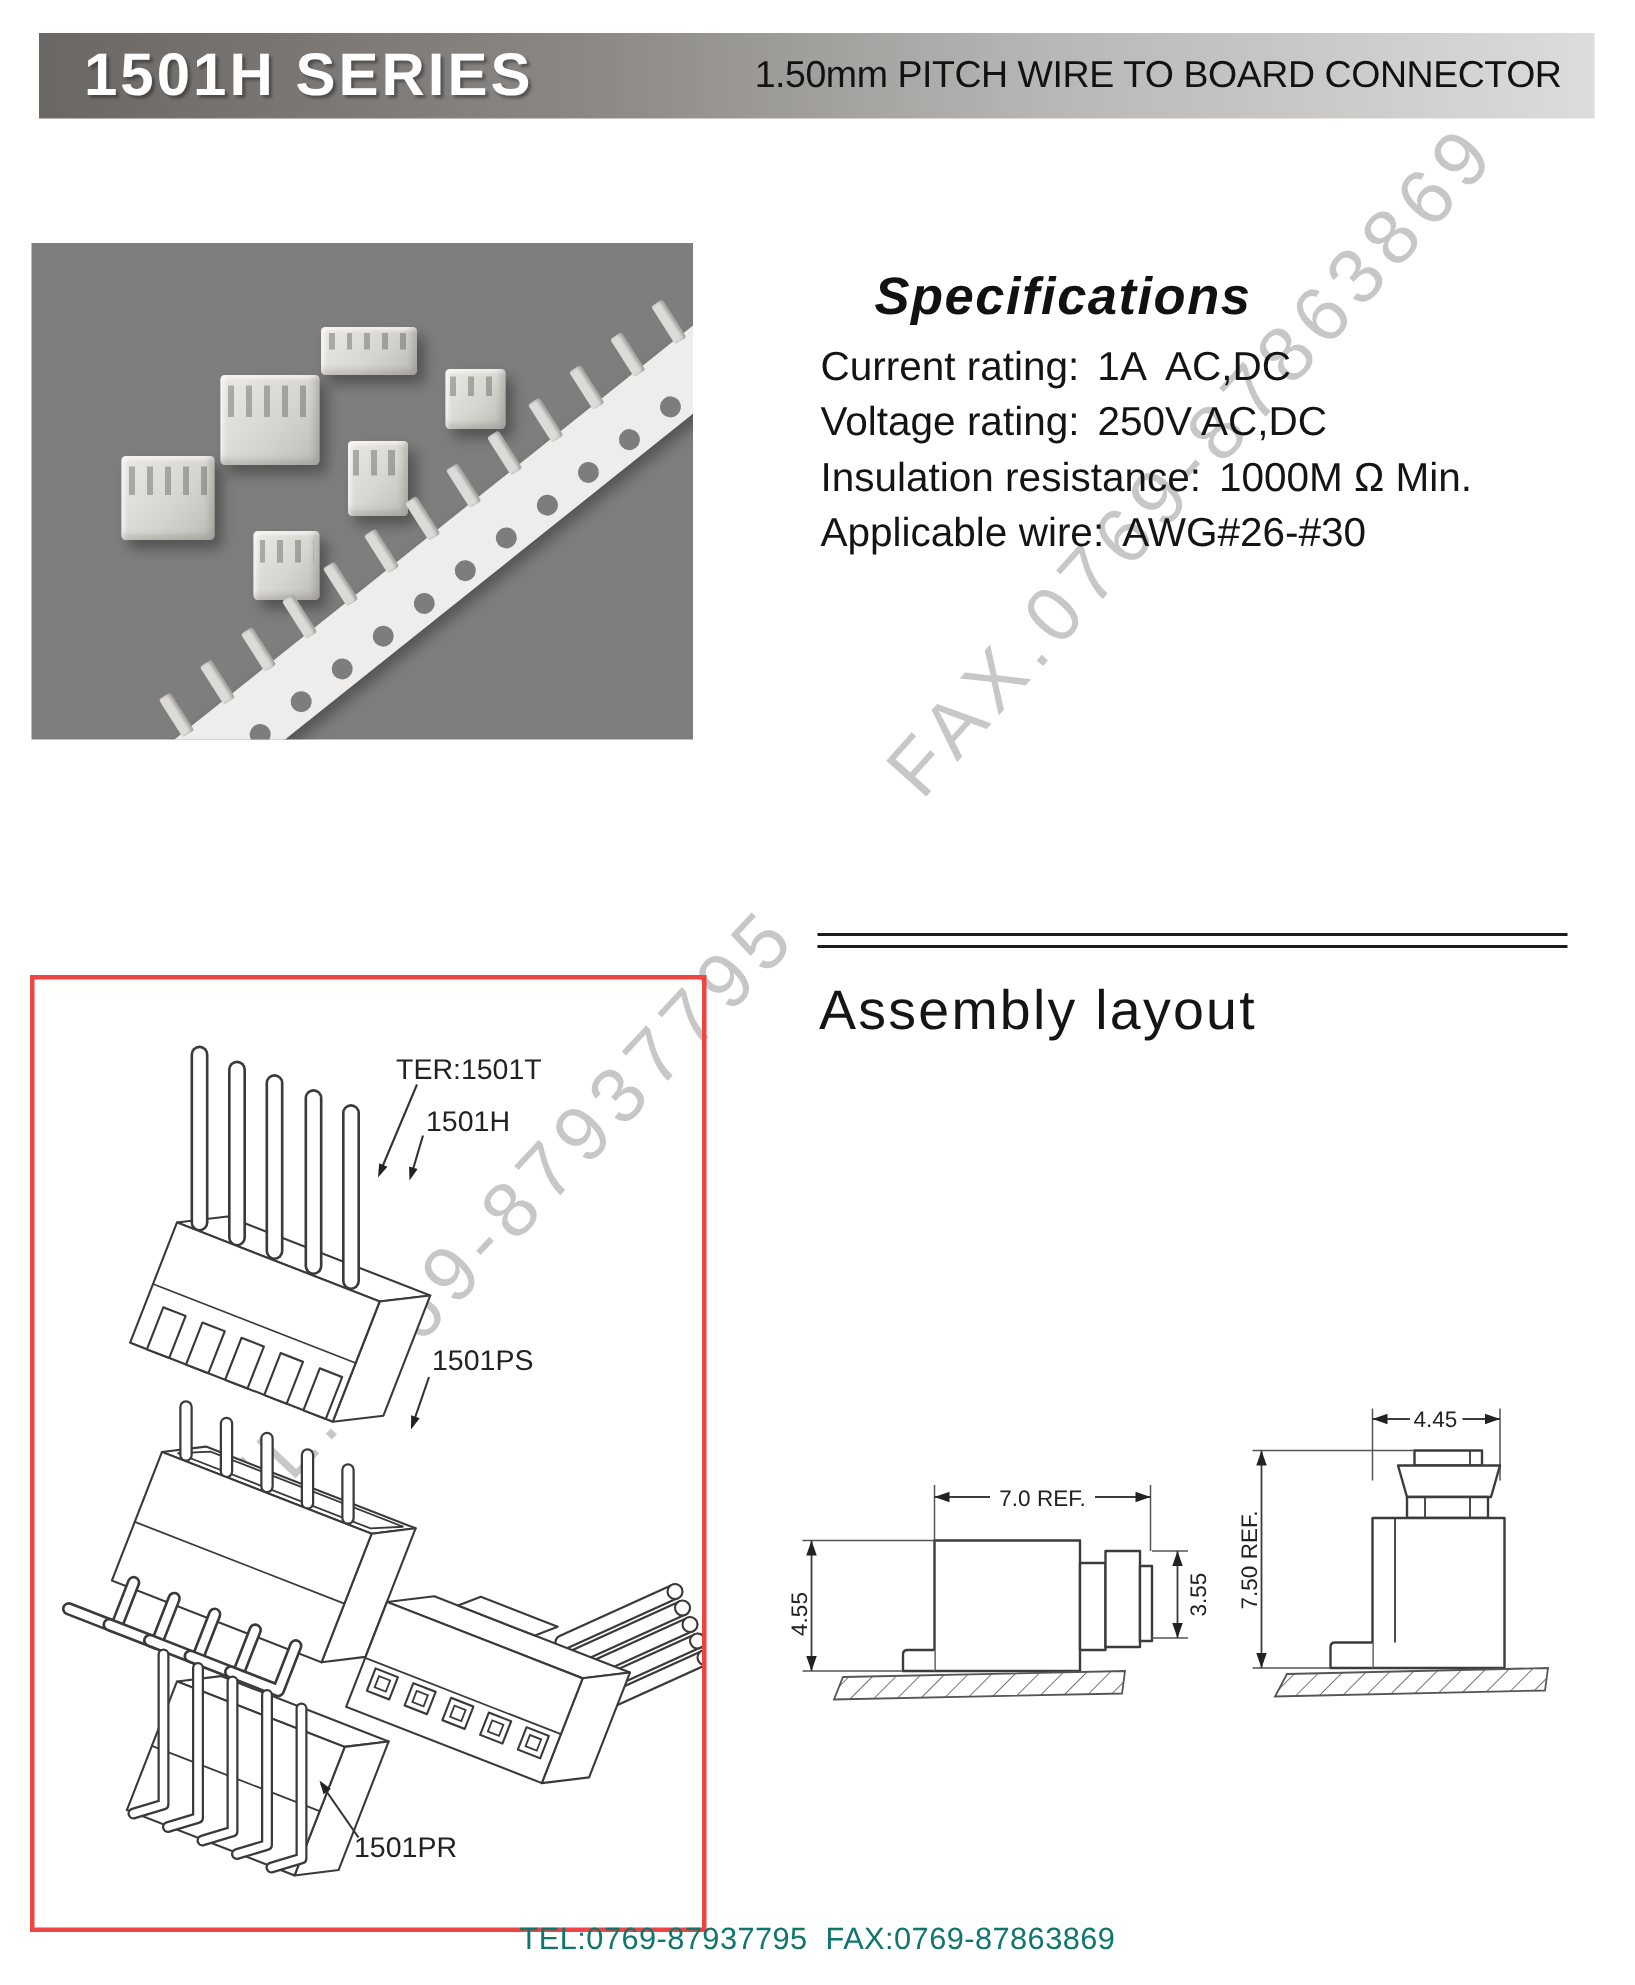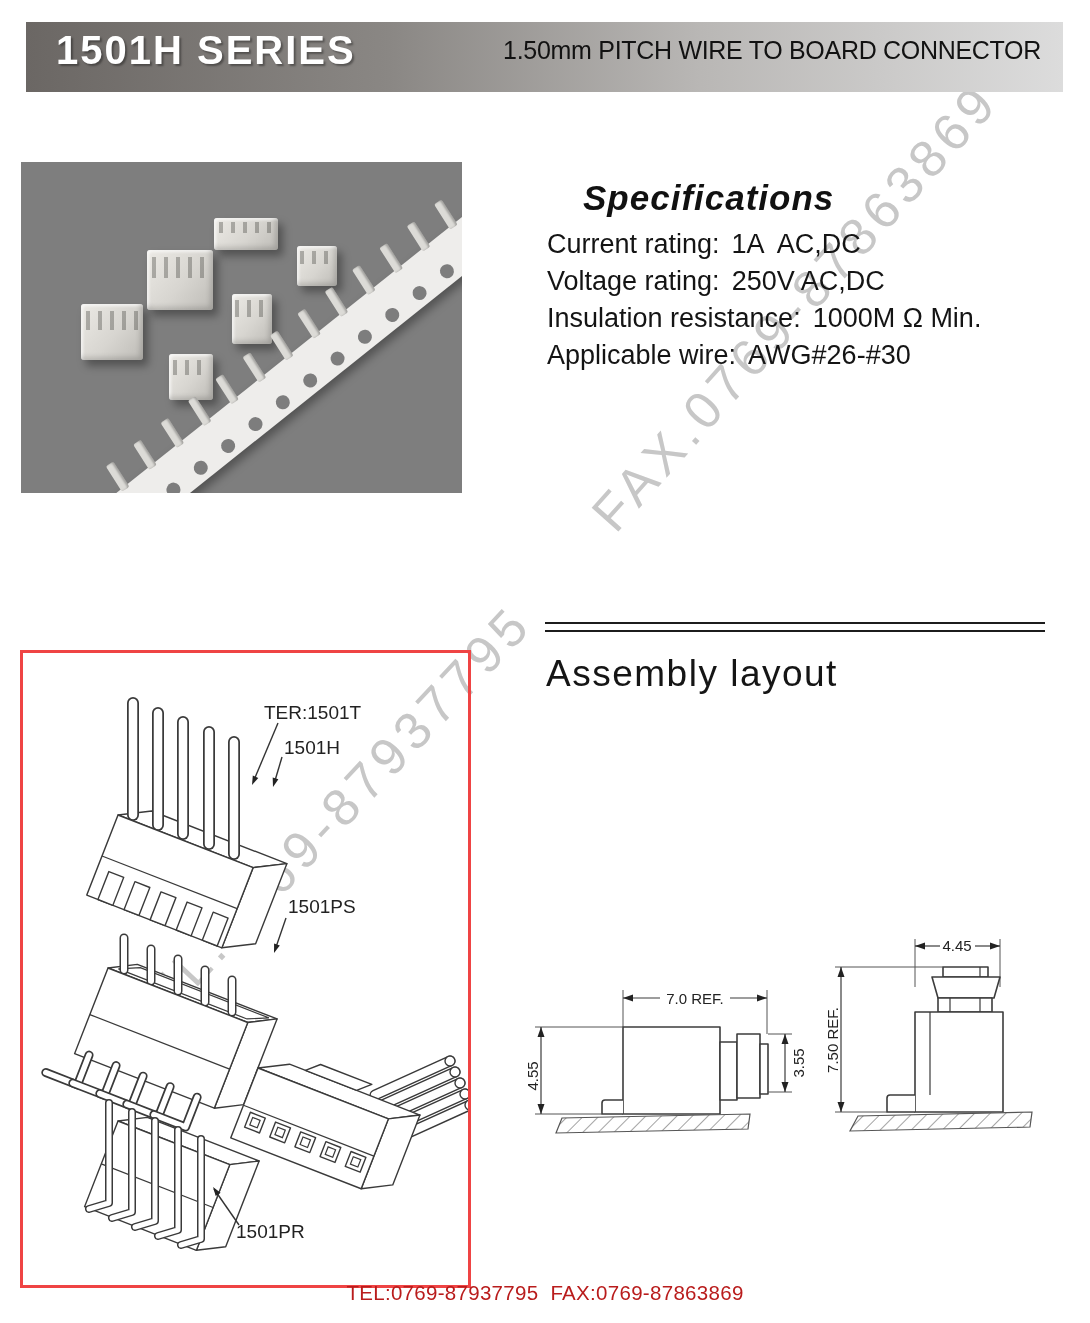--- a/index.html
+++ b/index.html
@@ -1,20 +1,20 @@
 <!DOCTYPE html>
 <html><head>
 <meta charset="utf-8">
 <style>
   html,body{margin:0;padding:0;background:#ffffff;}
   #page{position:relative;width:1090px;height:1323px;background:#fff;overflow:hidden;
         font-family:"Liberation Sans","DejaVu Sans",sans-serif;color:#161616;}
 
   
-  .banner{position:absolute;left:26px;top:22px;width:1037px;height:70px;z-index:2;
+  .banner{position:absolute;left:26px;top:22px;width:1037px;height:57px;z-index:2;
           background:linear-gradient(90deg,#6b6764 0%,#8a8784 35%,#b9b7b5 65%,#dcdcdc 100%);}
   .banner .series{position:absolute;left:30px;top:0;line-height:57px;font-size:40px;font-weight:bold;
           color:#ffffff;letter-spacing:2px;text-shadow:2px 2px 2px rgba(0,0,0,.35);white-space:nowrap;}
   .banner .product{position:absolute;right:22px;top:0;line-height:57px;font-size:25px;font-weight:500;
           color:#121212;letter-spacing:-0.3px;white-space:nowrap;margin-left:44px;}
 
   
   .wm{position:absolute;z-index:1;font-size:52px;letter-spacing:6px;color:#c7c7c7;white-space:nowrap;}
   .wm.fax{left:795px;top:307px;transform:translate(-50%,-50%) rotate(-48.2deg);}
   .wm.tel{left:325px;top:824px;transform:translate(-50%,-50%) rotate(-46.9deg);}
@@ -60,21 +60,21 @@
 
   
   .asm-svg{position:absolute;z-index:2;}
   .dim{fill:none;stroke:#3c3c3c;stroke-width:1.2;}
   .ext{fill:none;stroke:#555;stroke-width:1;}
   .dimt{font:15px "Liberation Sans",sans-serif;fill:#222;}
   .body{fill:#ffffff;stroke:#3c3c3c;stroke-width:1.6;stroke-linejoin:round;}
 
   
   .footer{position:absolute;left:0;right:0;top:1281px;text-align:center;z-index:2;
-      font-size:20.5px;letter-spacing:.3px;color:#b91c1c;white-space:pre;}
+      font-size:20.5px;letter-spacing:.3px;color:#0f766e;white-space:pre;}
 </style>
 </head>
 <body>
 
 <div id="page">
 
   <div class="wm fax">FAX.0769-87863869</div>
   <div class="wm tel">TEL.0769-87937795</div>
 
   <div class="banner">

